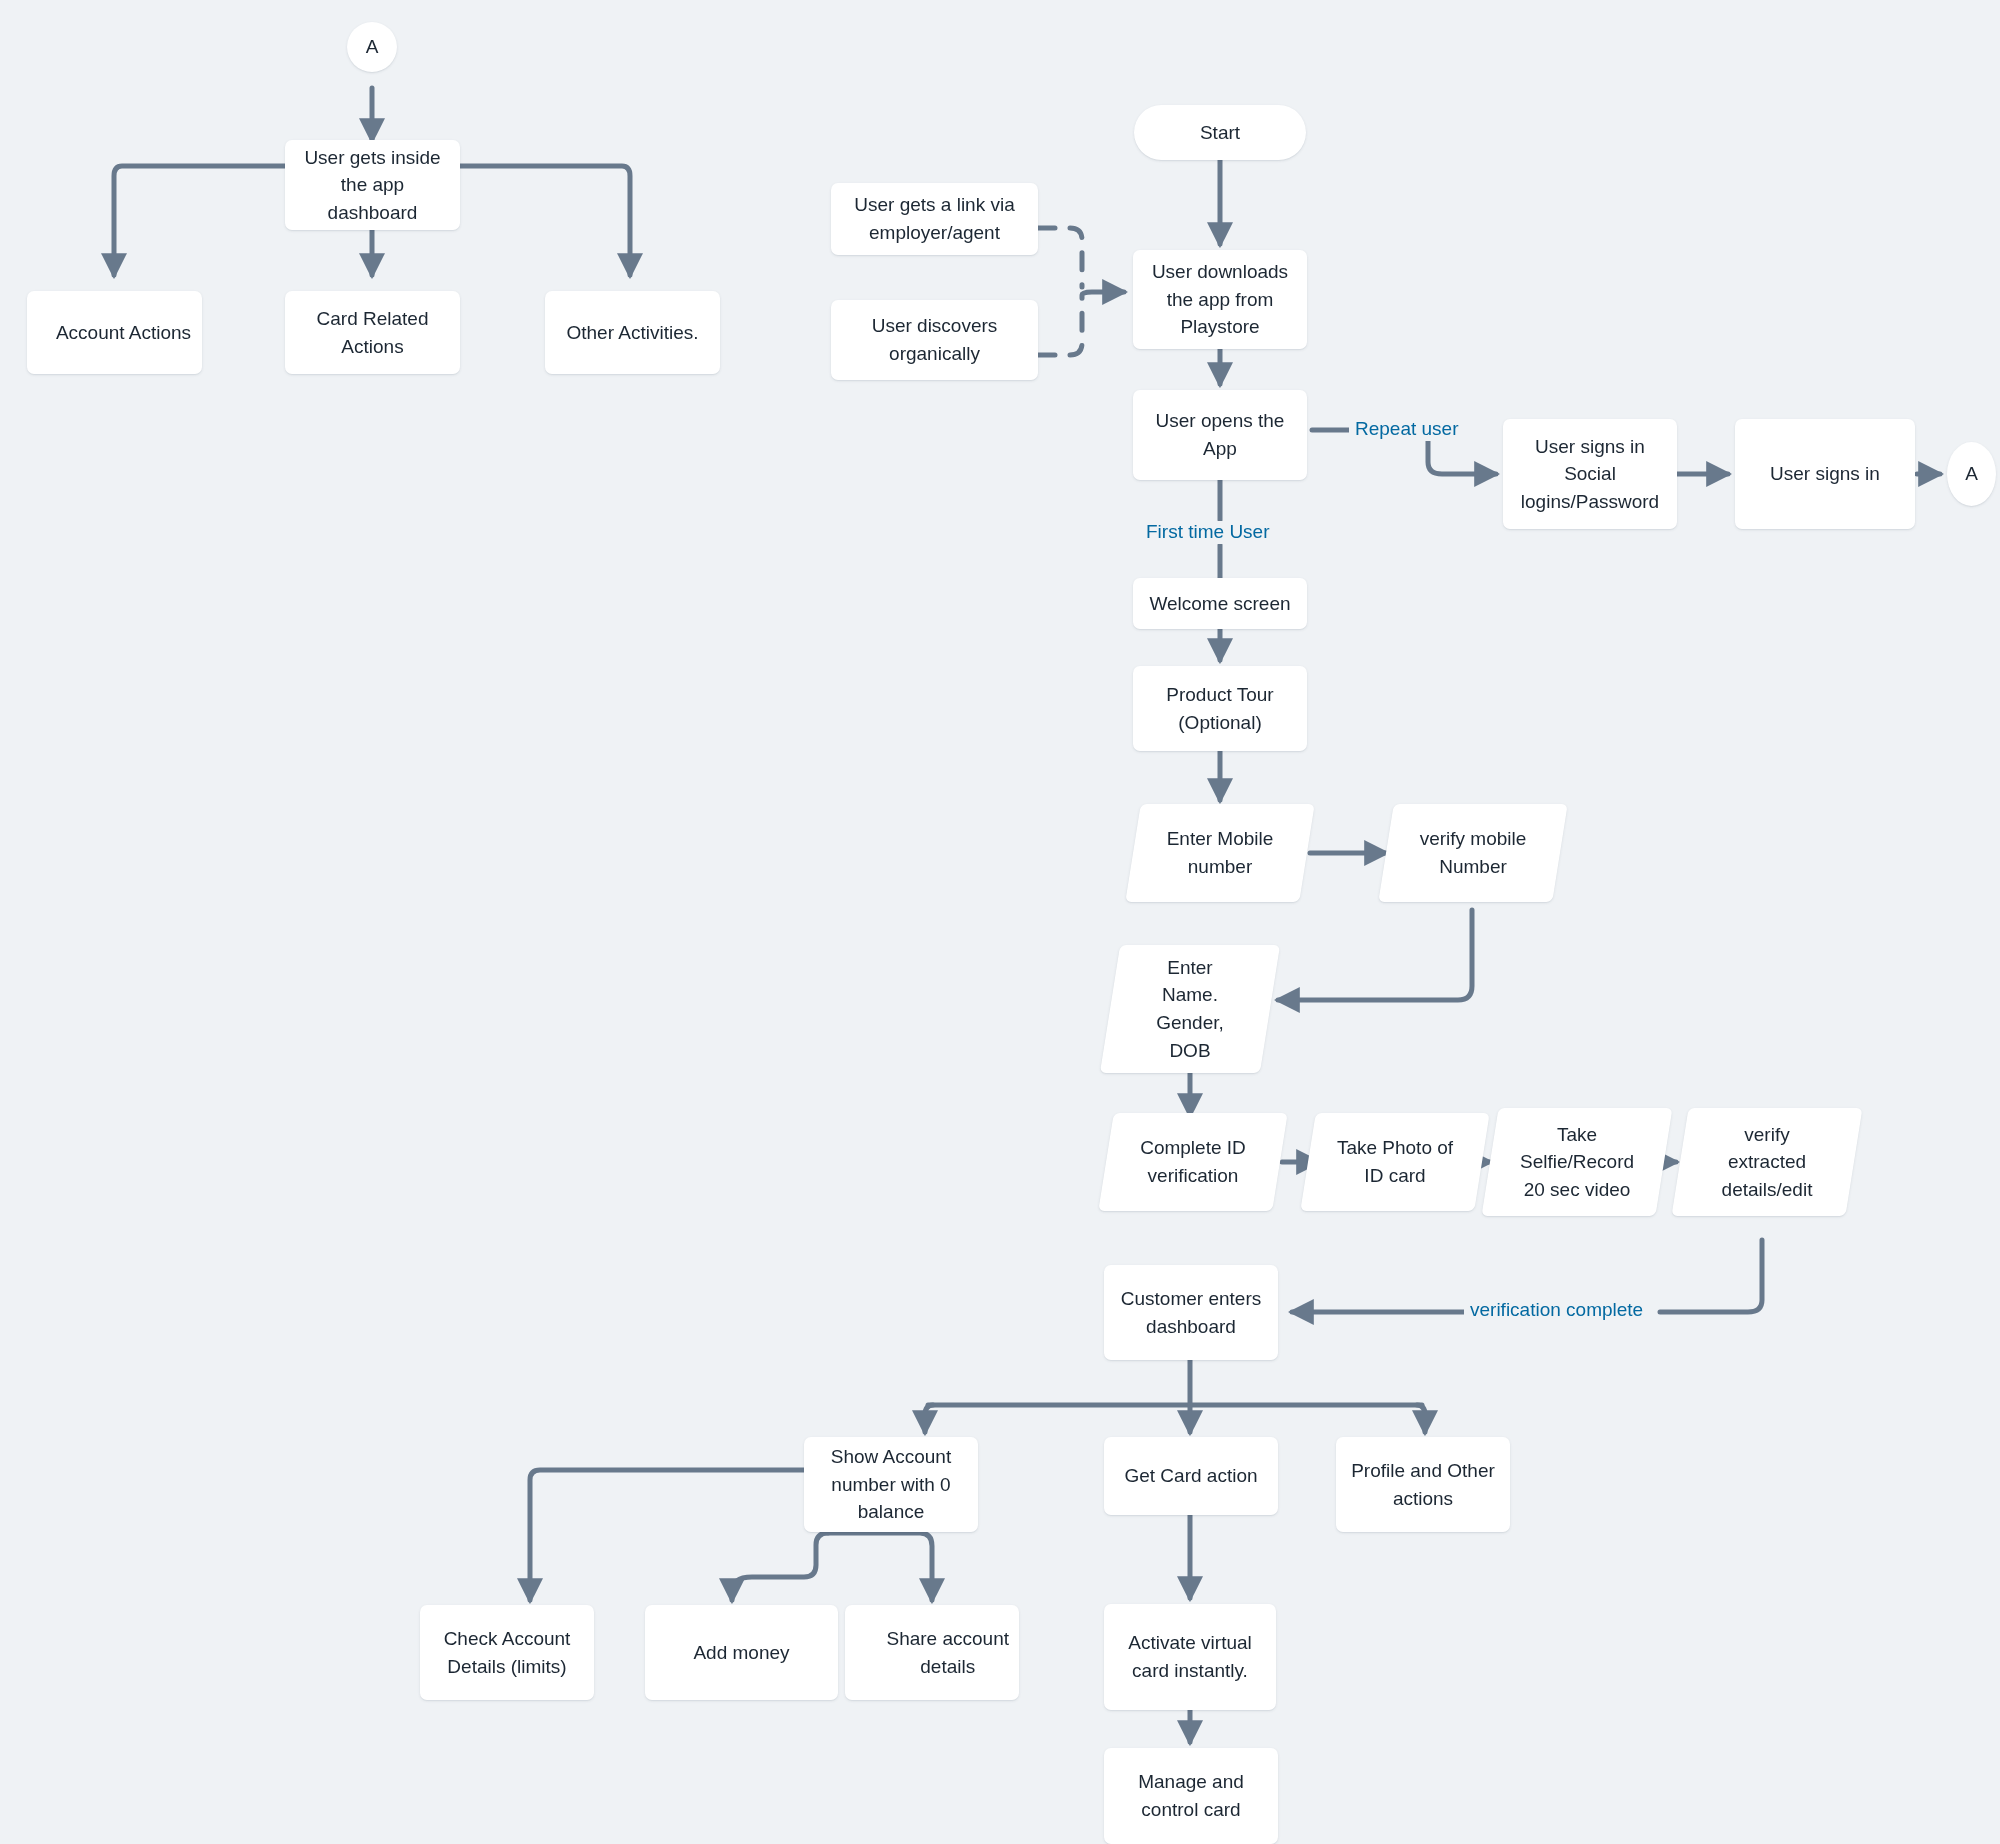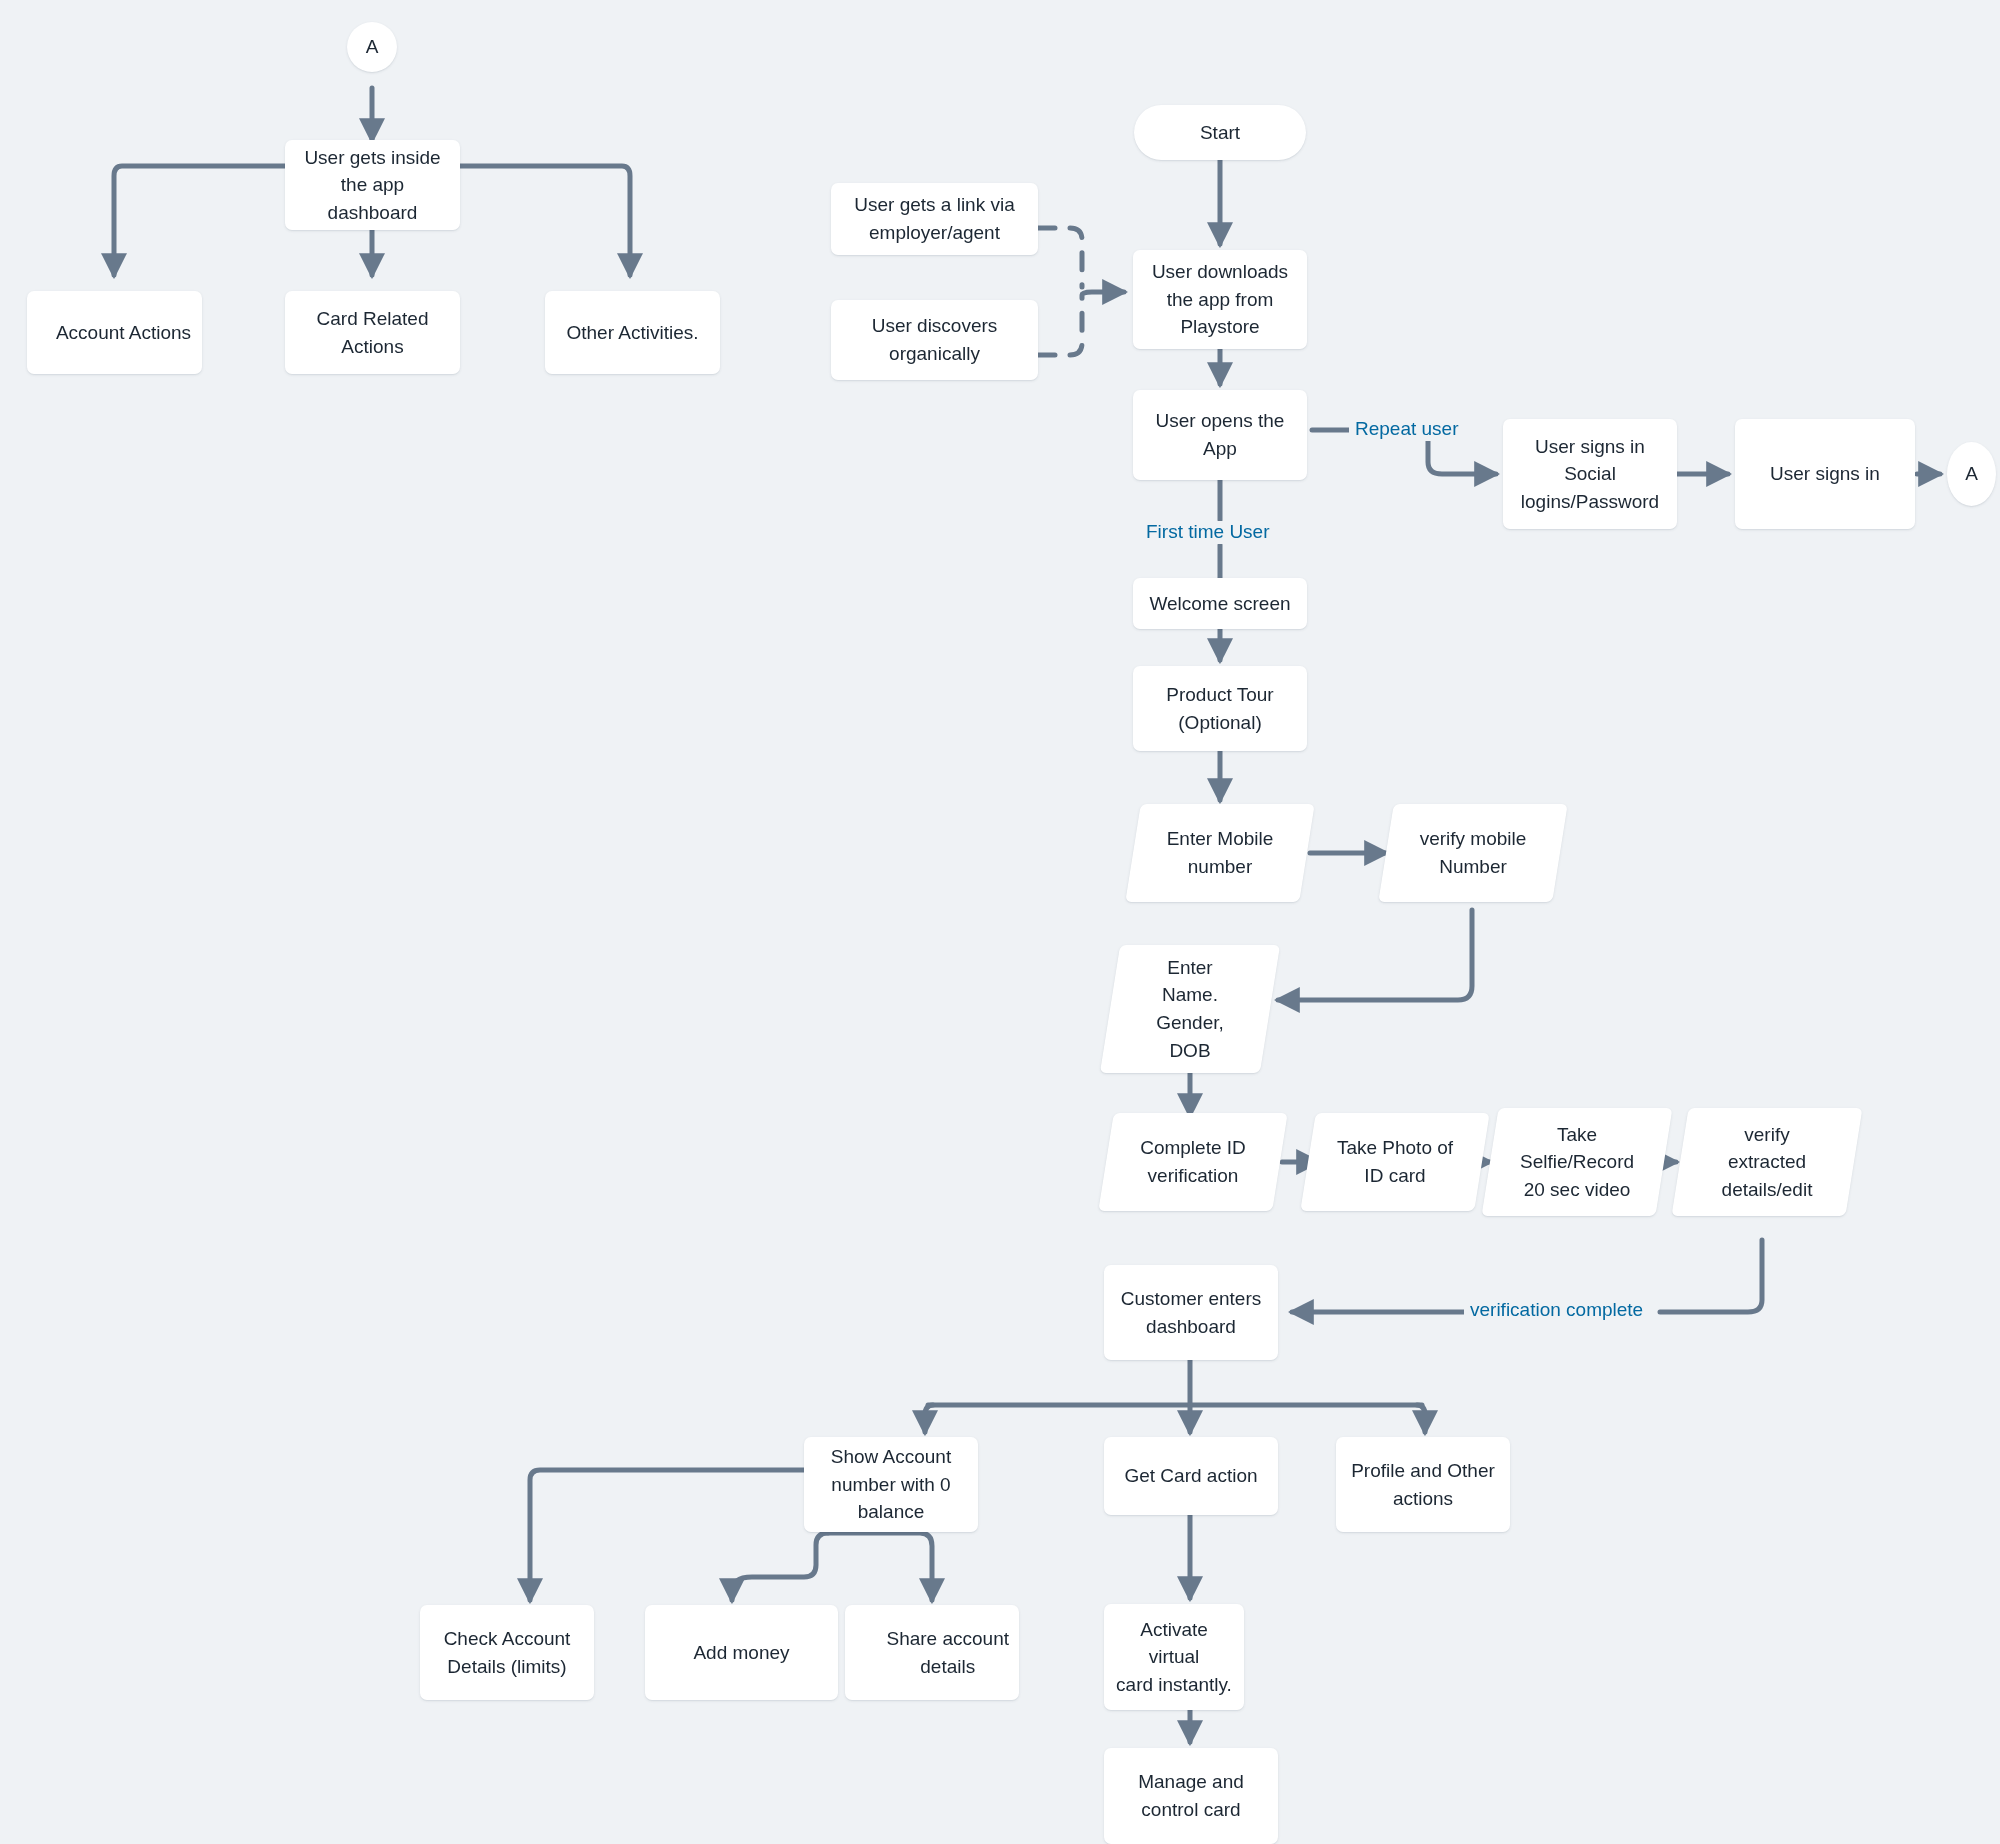--- a/index.html
+++ b/index.html
@@ -289,21 +289,21 @@
 
   <div class="node" style="left:645px;top:1605px;width:193px;height:95px;">
     <span class="txt">Add money</span>
   </div>
 
   <div class="node" style="left:845px;top:1605px;width:174px;height:95px;justify-content:flex-end;">
     <span class="txt">Share account
 details</span>
   </div>
 
-  <div class="node" style="left:1104px;top:1604px;width:140px;height:106px;">
+  <div class="node" style="left:1104px;top:1604px;width:172px;height:106px;">
     <span class="txt">Activate virtual
 card instantly.</span>
   </div>
 
   <div class="node" style="left:1104px;top:1748px;width:174px;height:96px;">
     <span class="txt">Manage and
 control card</span>
   </div>
 
   <div class="edge-label" style="left:1349px;top:418px;">Repeat user</div>

